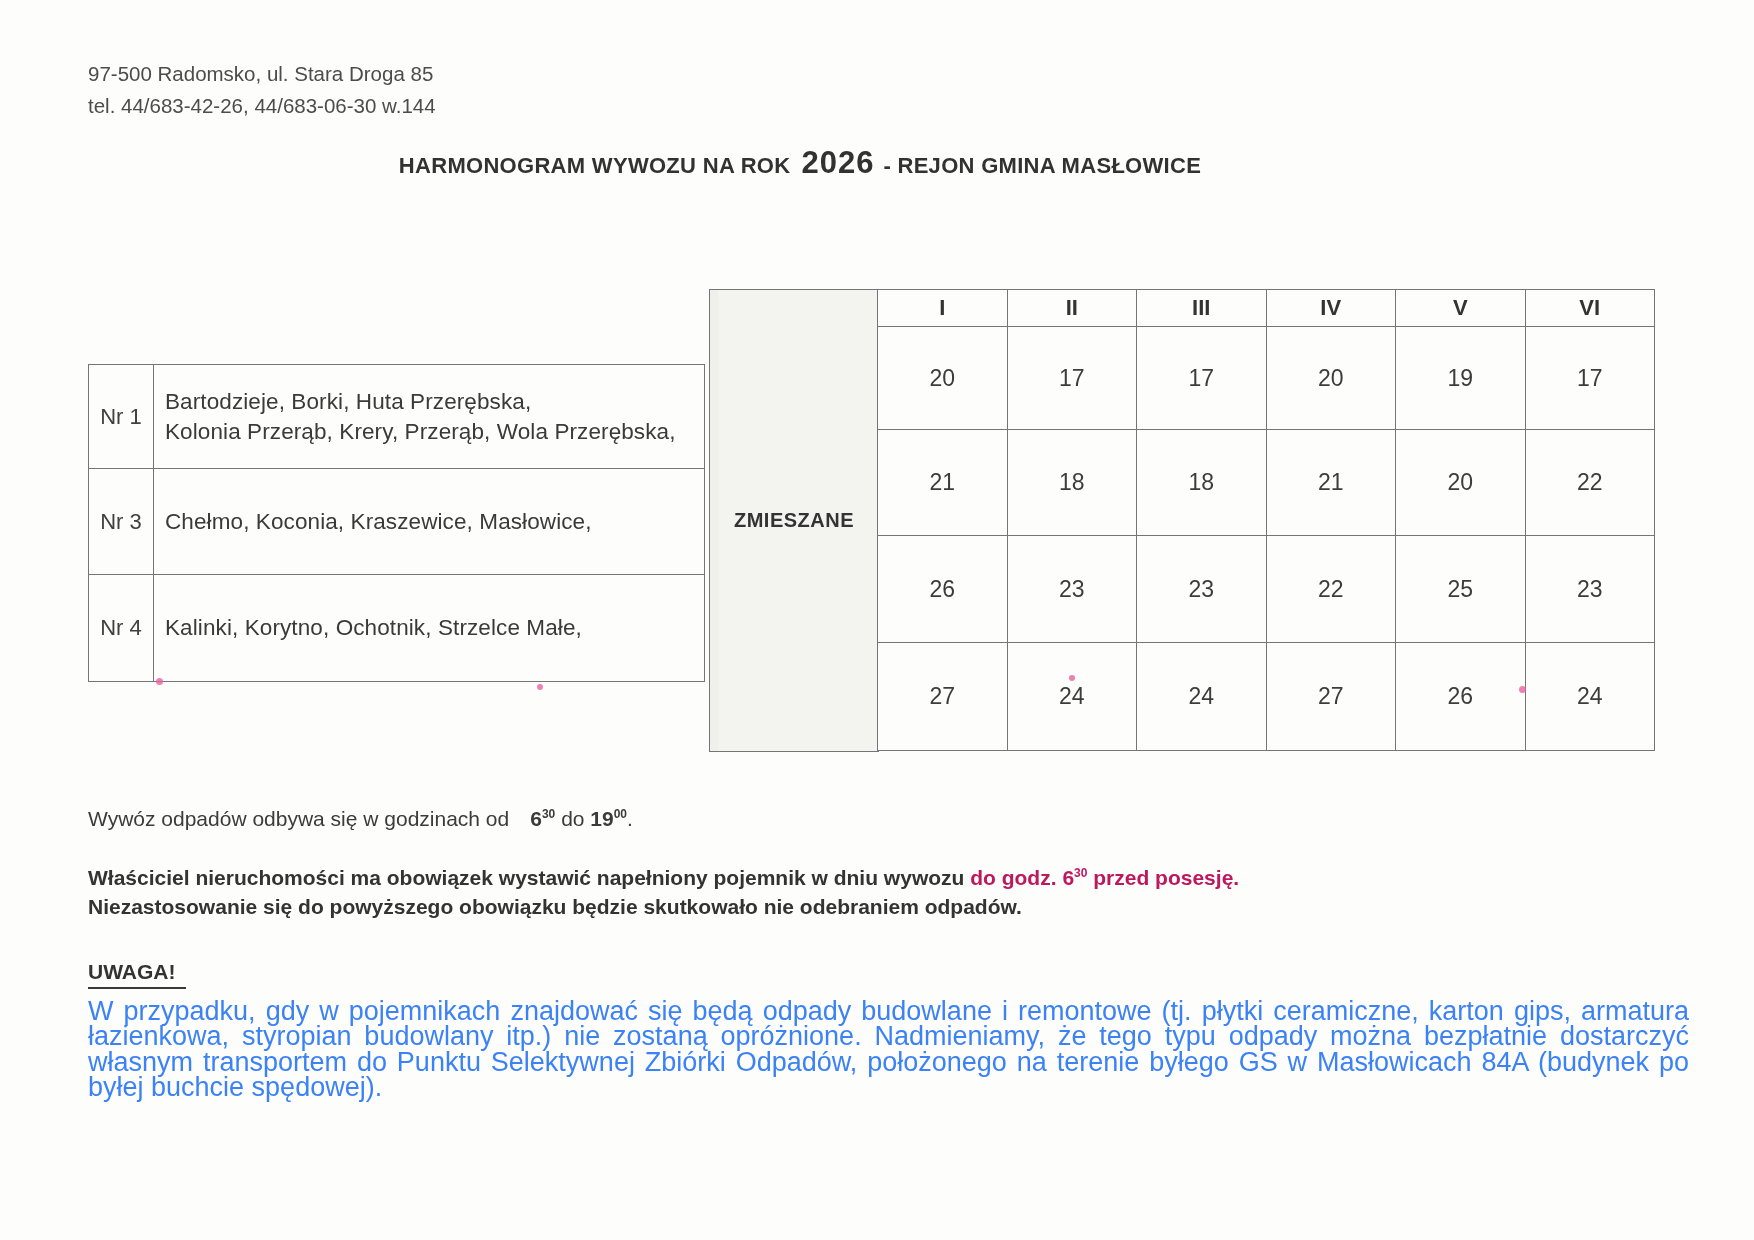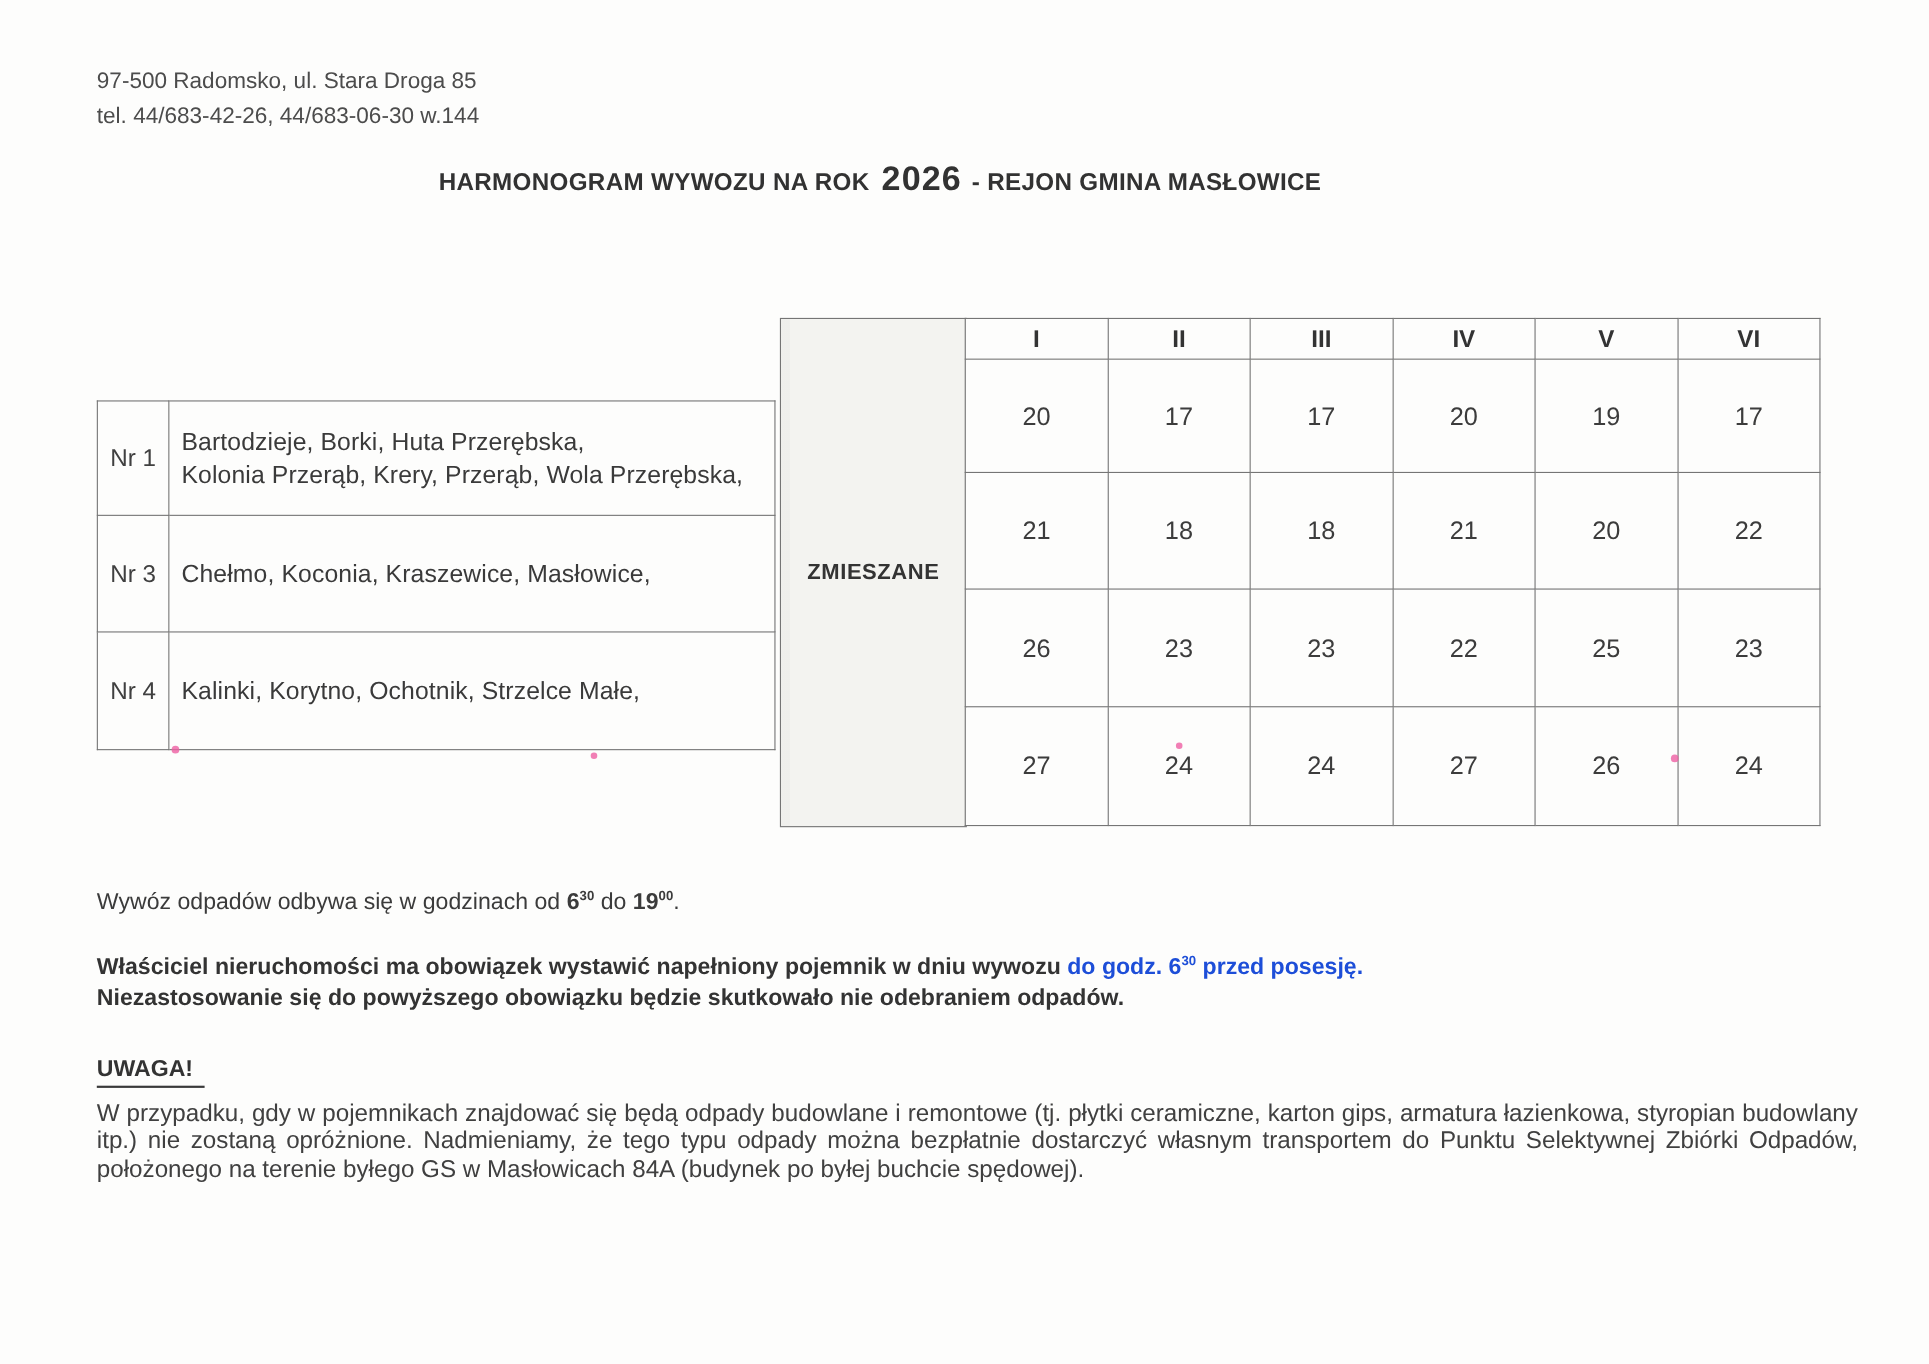--- a/index.html
+++ b/index.html
@@ -43,29 +43,29 @@
   .months tr.hdr{height:37px;}
   .months td{font-size:23px;color:#3c3c3c;}
   .months tr:nth-child(2){height:103px;}
   .months tr:nth-child(3){height:106px;}
   .months tr:nth-child(4){height:107px;}
   .months tr:nth-child(5){height:108px;}
   
   .dot{position:absolute;border-radius:50%;background:#ee5fa3;opacity:.8;}
   
   .hours{position:absolute;left:88px;top:807px;font-size:21px;color:#3b3b3b;}
-  .hours b{margin-left:6px;}
+  .hours b{margin-left:21px;}
   .hours .nosp{margin-left:0;}
   .sup{font-size:12px;vertical-align:super;letter-spacing:0;}
   .obligation{position:absolute;left:88px;top:859px;font-size:21px;font-weight:bold;line-height:29px;color:#333;}
-  .obligation .red{color:#1d4ed8;}
+  .obligation .red{color:#be185d;}
   .uwaga{position:absolute;left:88px;top:960px;font-size:21px;font-weight:bold;color:#333;
          border-bottom:2.5px solid #3a3a3a;padding:0 10px 3px 0;}
-  .attention{position:absolute;left:88px;top:999px;width:1601px;font-size:22px;line-height:25.4px;
-             text-align:justify;color:#404040;}
+  .attention{position:absolute;left:88px;top:999px;width:1601px;font-size:27px;line-height:25.4px;
+             text-align:justify;color:#3b82f6;}
 </style>
 </head>
 <body>
 
 <div class="sheet">
 
   <div class="company">
     <div>97-500 Radomsko, ul. Stara Droga 85</div>
     <div>tel. 44/683-42-26, 44/683-06-30 w.144</div>
   </div>

